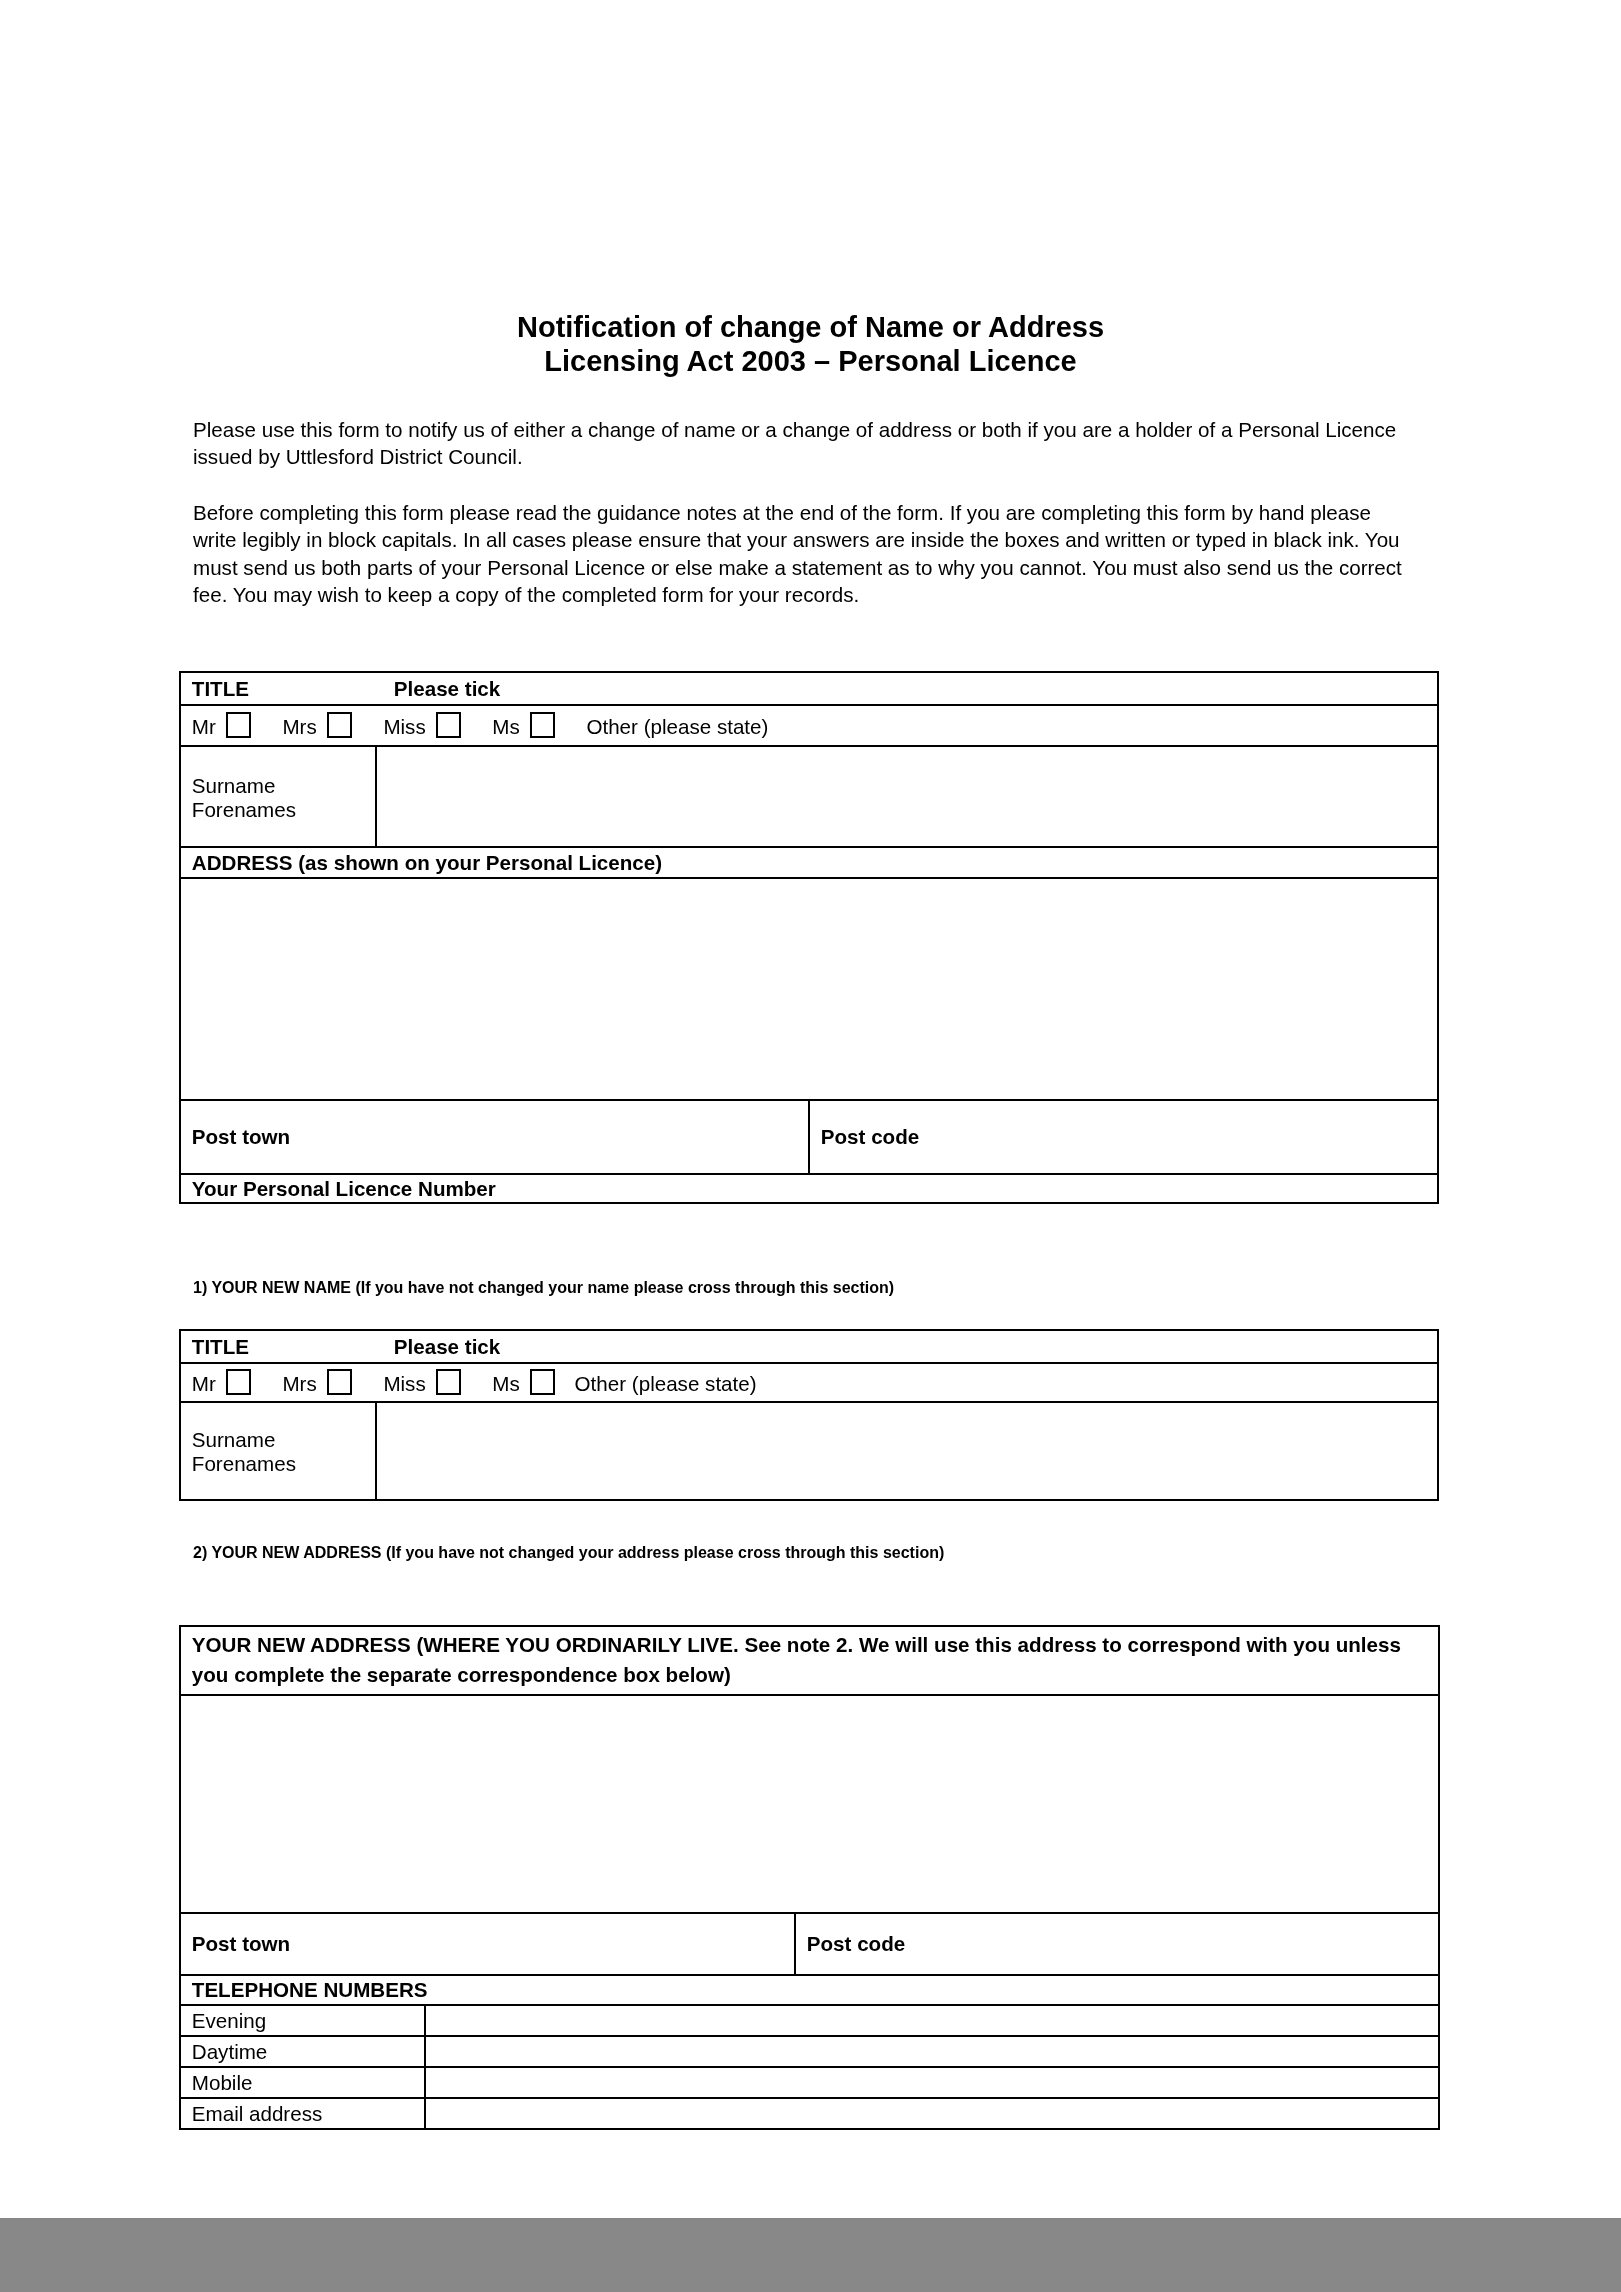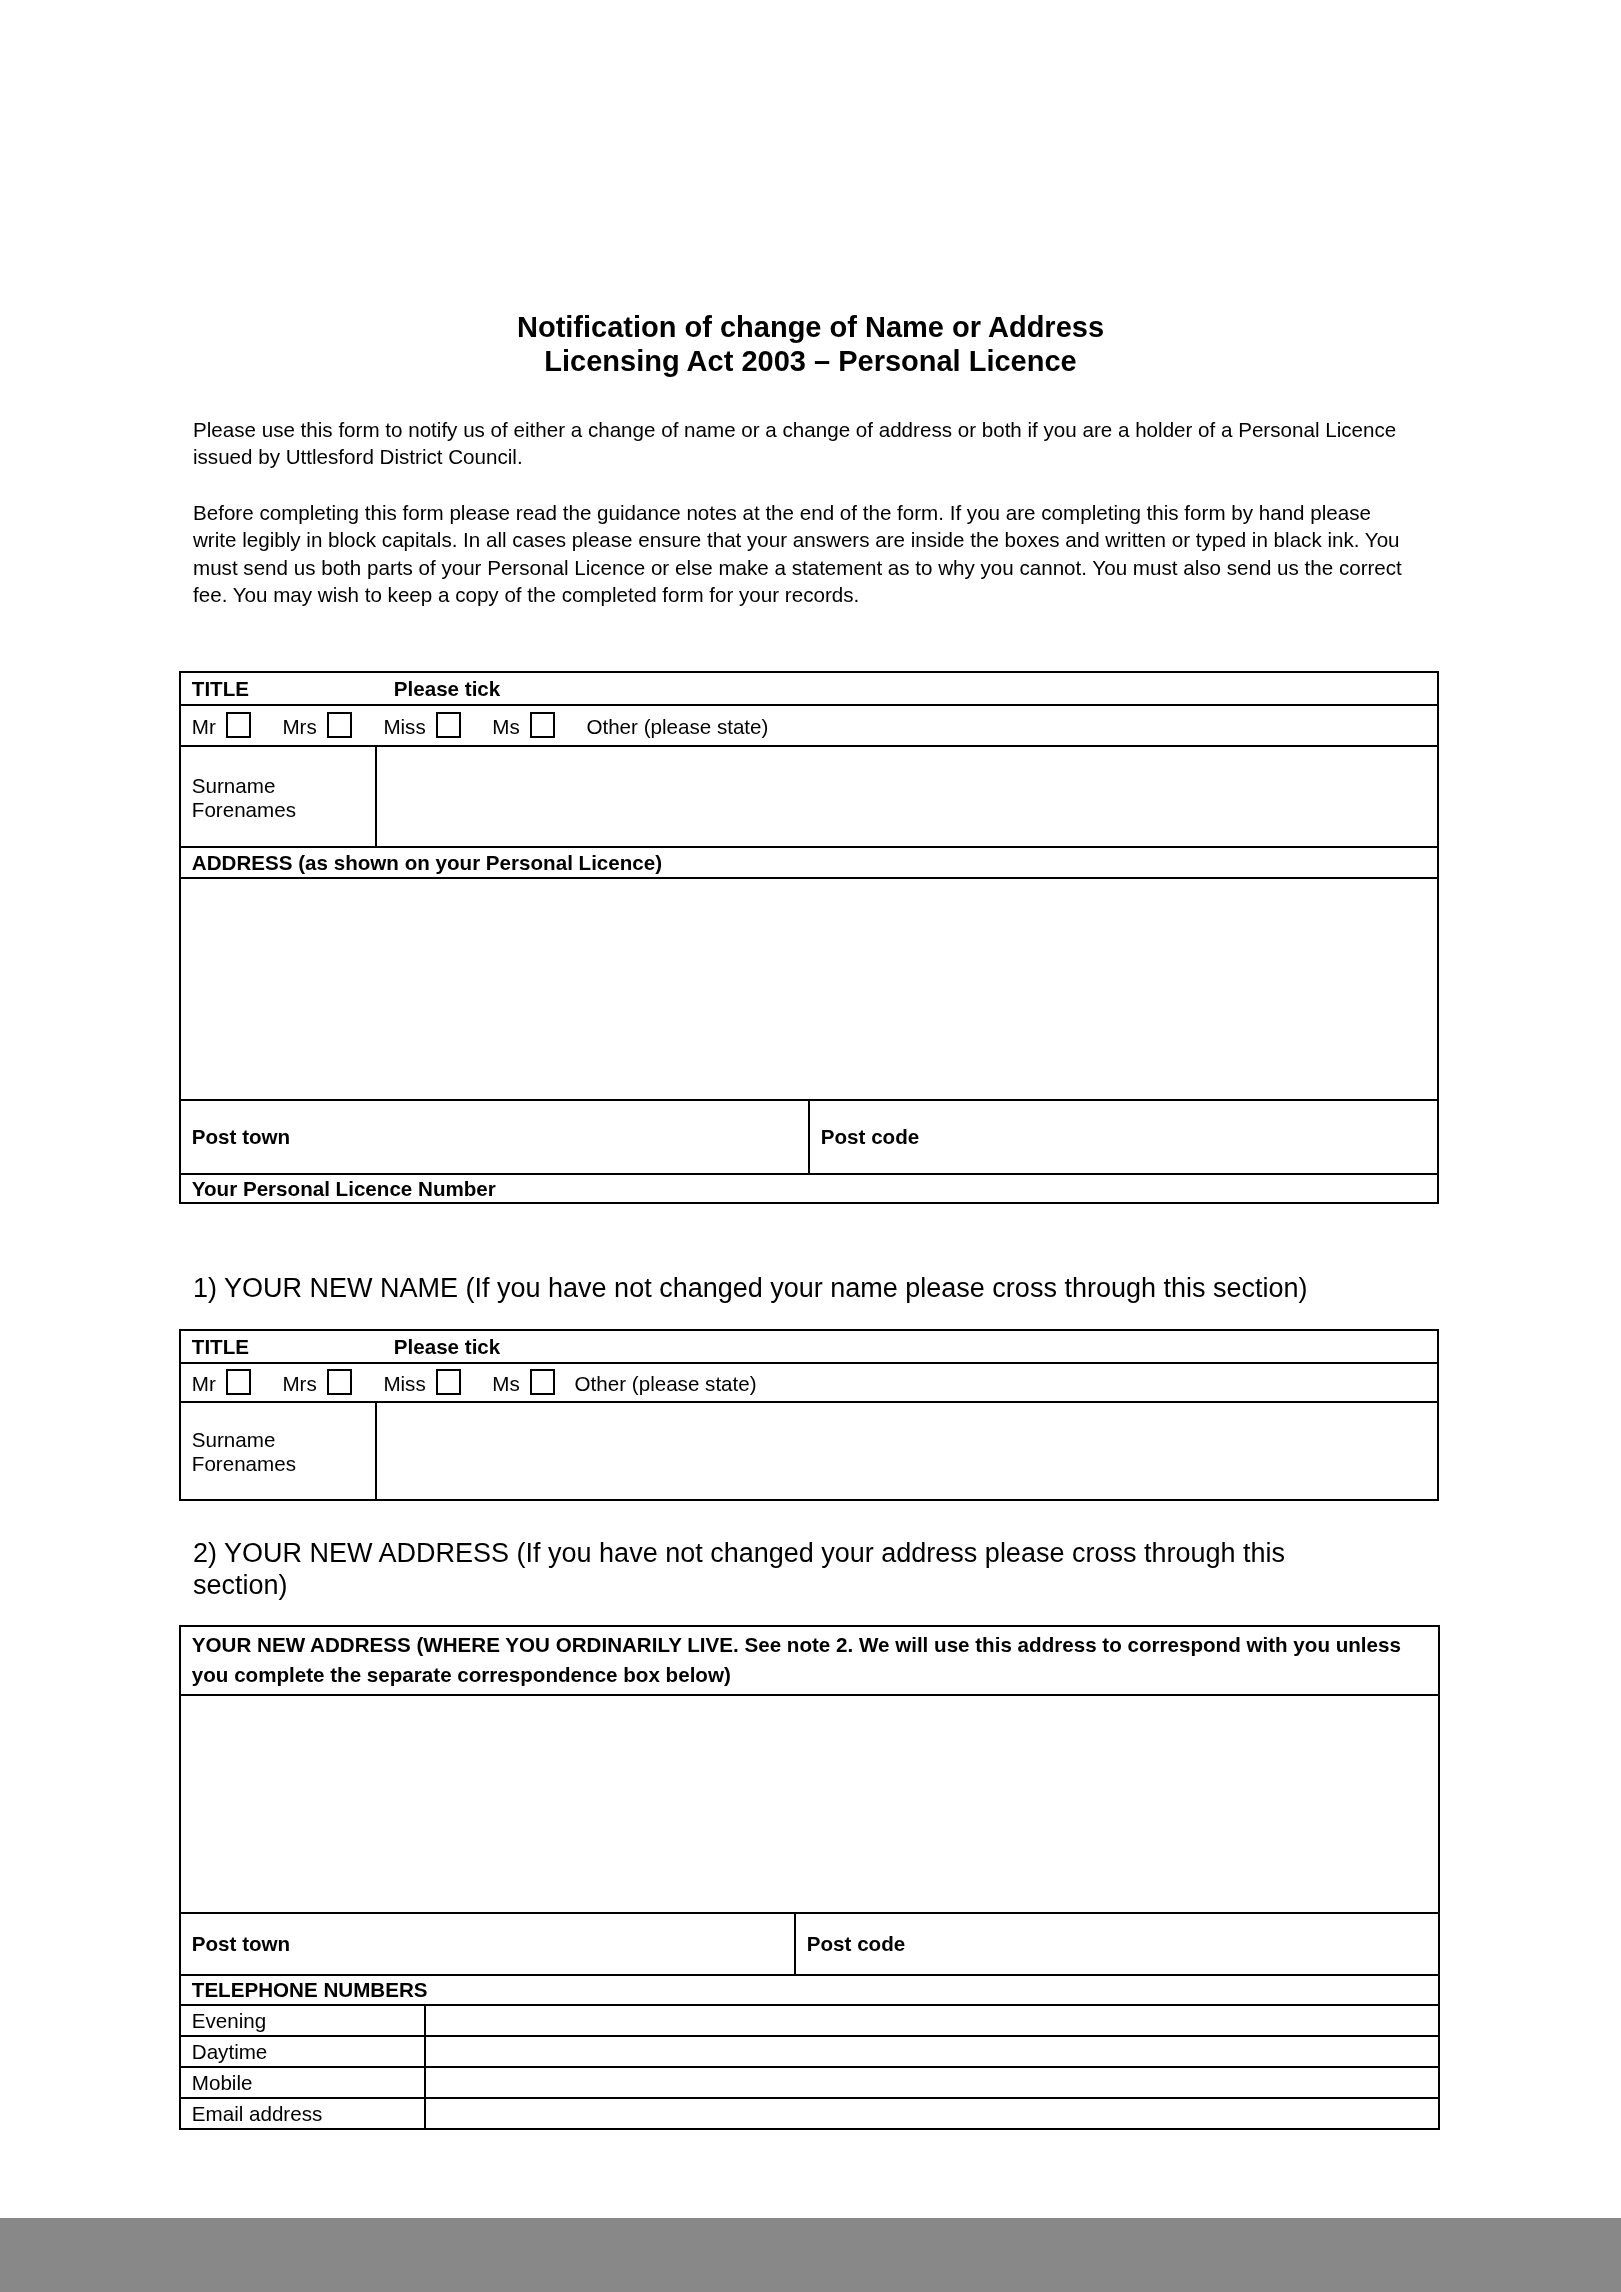--- a/index.html
+++ b/index.html
@@ -25,21 +25,21 @@
     text-align:center;font-weight:700;font-size:29px;line-height:34px;
   }
   .para{
     left:193px;width:1223px;
     line-height:27.4px;
   }
   .p1{top:416px;}
   .p2{top:499px;}
   .section-heading{
     left:193px;width:1237px;
-    font-weight:400;font-size:27px;line-height:32px;
+    font-weight:700;font-size:16px;line-height:32px;
   }
   .h-new-name{top:1272px;}
   .h-new-address{top:1537px;width:1127px;}
 
   table.form-table{
     border-collapse:collapse;
     table-layout:fixed;
     left:179px;width:1259px;
     background:#fff;
   }

